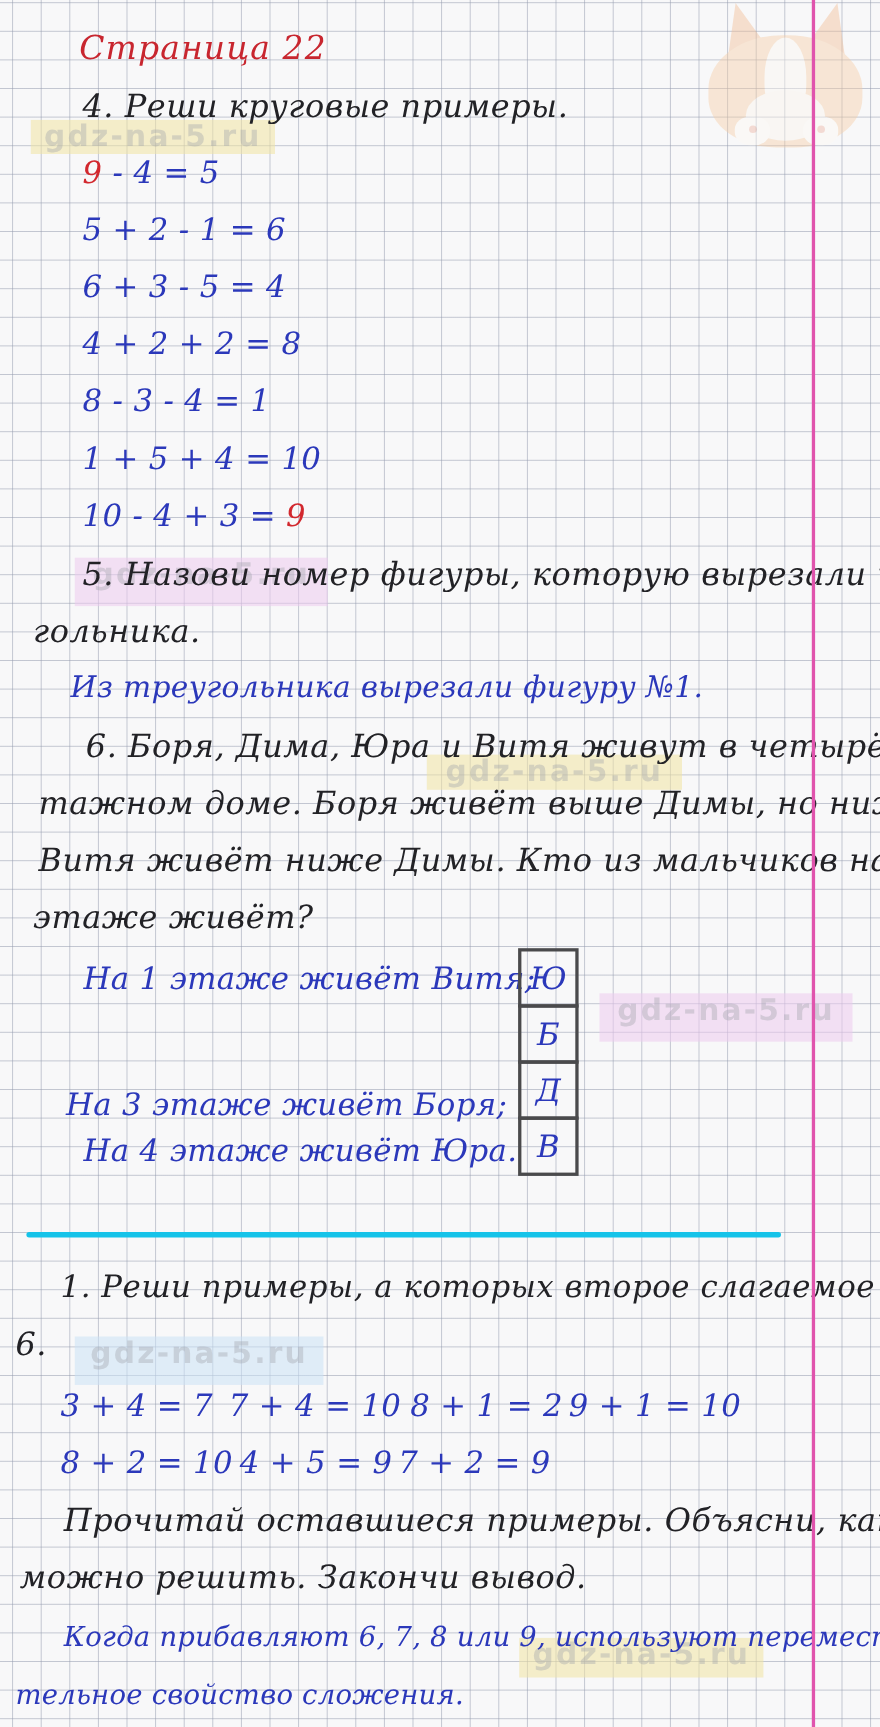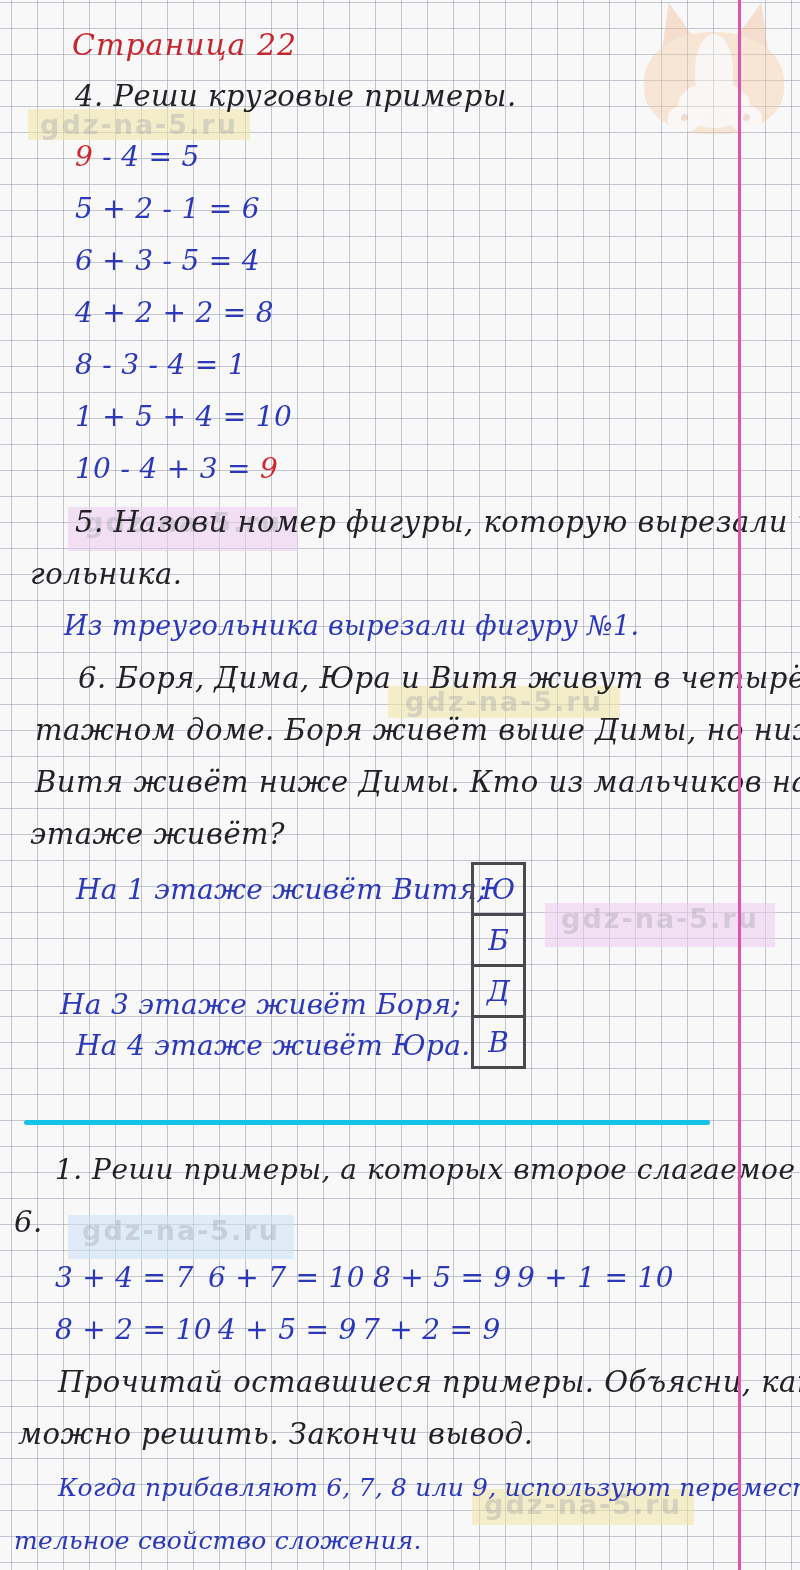--- a/index.html
+++ b/index.html
@@ -132,22 +132,22 @@
     <div class="floor">Д</div>
     <div class="floor">В</div>
   </div>
 
   <div class="divider"></div>
 
   <div class="hw black txt" style="left:55px;top:1154px;font-size:28px;">1. Реши примеры, а которых второе слагаемое меньше</div>
   <div class="hw black txt" style="left:14px;top:1206px;">6.</div>
 
   <div class="hw blue txt" style="left:55px;top:1262px;">3 + 4 = 7</div>
-  <div class="hw blue txt" style="left:208px;top:1262px;">6 + 7 = 10</div>
-  <div class="hw blue txt" style="left:373px;top:1262px;">8 + 5 = 9</div>
+  <div class="hw blue txt" style="left:208px;top:1262px;">7 + 4 = 10</div>
+  <div class="hw blue txt" style="left:373px;top:1262px;">8 + 1 = 2</div>
   <div class="hw blue txt" style="left:517px;top:1262px;text-align:center;">9 + 1 = 10</div>
 
   <div class="hw blue txt" style="left:55px;top:1314px;">8 + 2 = 10</div>
   <div class="hw blue txt" style="left:218px;top:1314px;">4 + 5 = 9</div>
   <div class="hw blue txt" style="left:362px;top:1314px;">7 + 2 = 9</div>
 
   <div class="hw black txt" style="left:58px;top:1366px;">Прочитай оставшиеся примеры. Объясни, как их</div>
   <div class="hw black txt" style="left:18px;top:1418px;">можно решить. Закончи вывод.</div>
 
   <div class="hw blue-sm txt" style="left:58px;top:1474px;">Когда прибавляют 6, 7, 8 или 9, используют перемести-</div>

